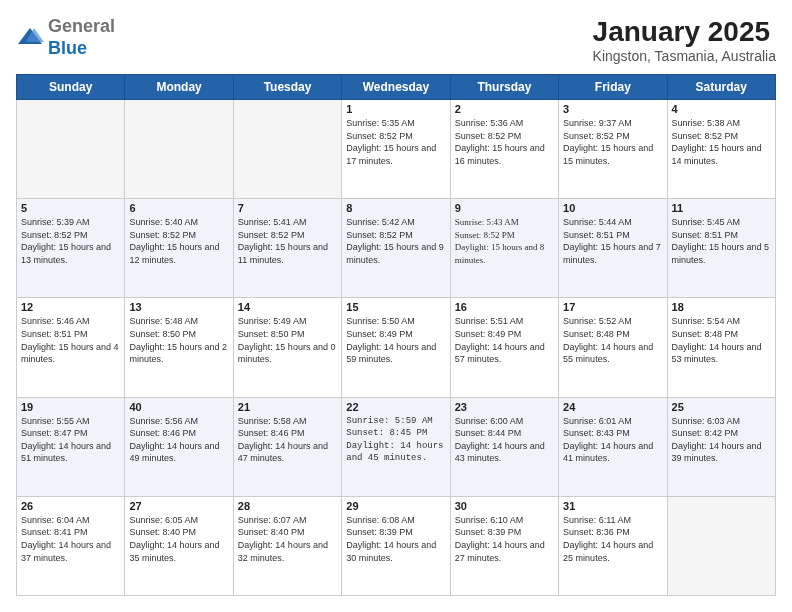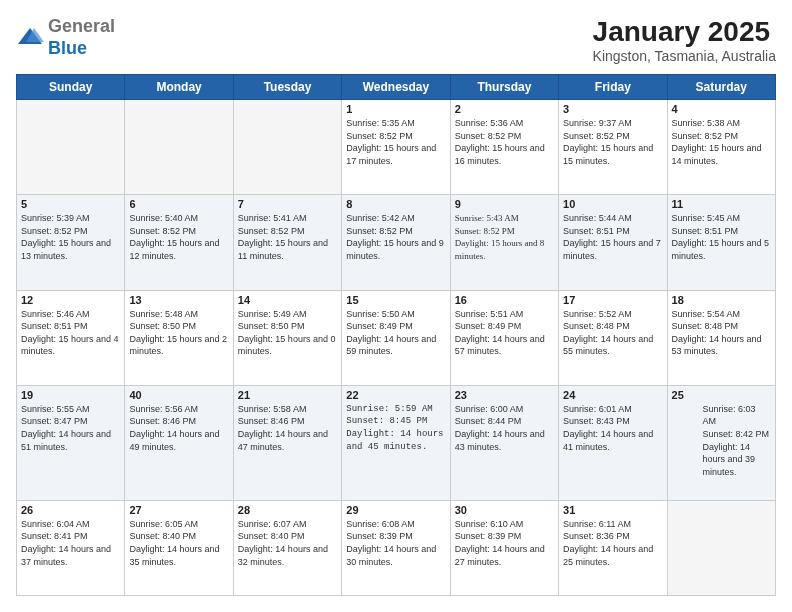--- a/index.html
+++ b/index.html
@@ -276,21 +276,21 @@
 Daylight: 14 hours and 43 minutes.</div>
           </td>
           <td>
             <div class="cell-day">24</div>
             <div class="cell-info" style="white-space: pre-line;">Sunrise: 6:01 AM
 Sunset: 8:43 PM
 Daylight: 14 hours and 41 minutes.</div>
           </td>
           <td>
             <div class="cell-day">25</div>
-            <div class="cell-info" style="white-space: pre-line; margin-left: 31px;">Sunrise: 6:03 AM
+            <div class="cell-info" style="white-space: pre-line;">Sunrise: 6:03 AM
 Sunset: 8:42 PM
 Daylight: 14 hours and 39 minutes.</div>
           </td>
         </tr>
         <tr>
           <td>
             <div class="cell-day">26</div>
             <div class="cell-info" style="white-space: pre-line;">Sunrise: 6:04 AM
 Sunset: 8:41 PM
 Daylight: 14 hours and 37 minutes.</div>

